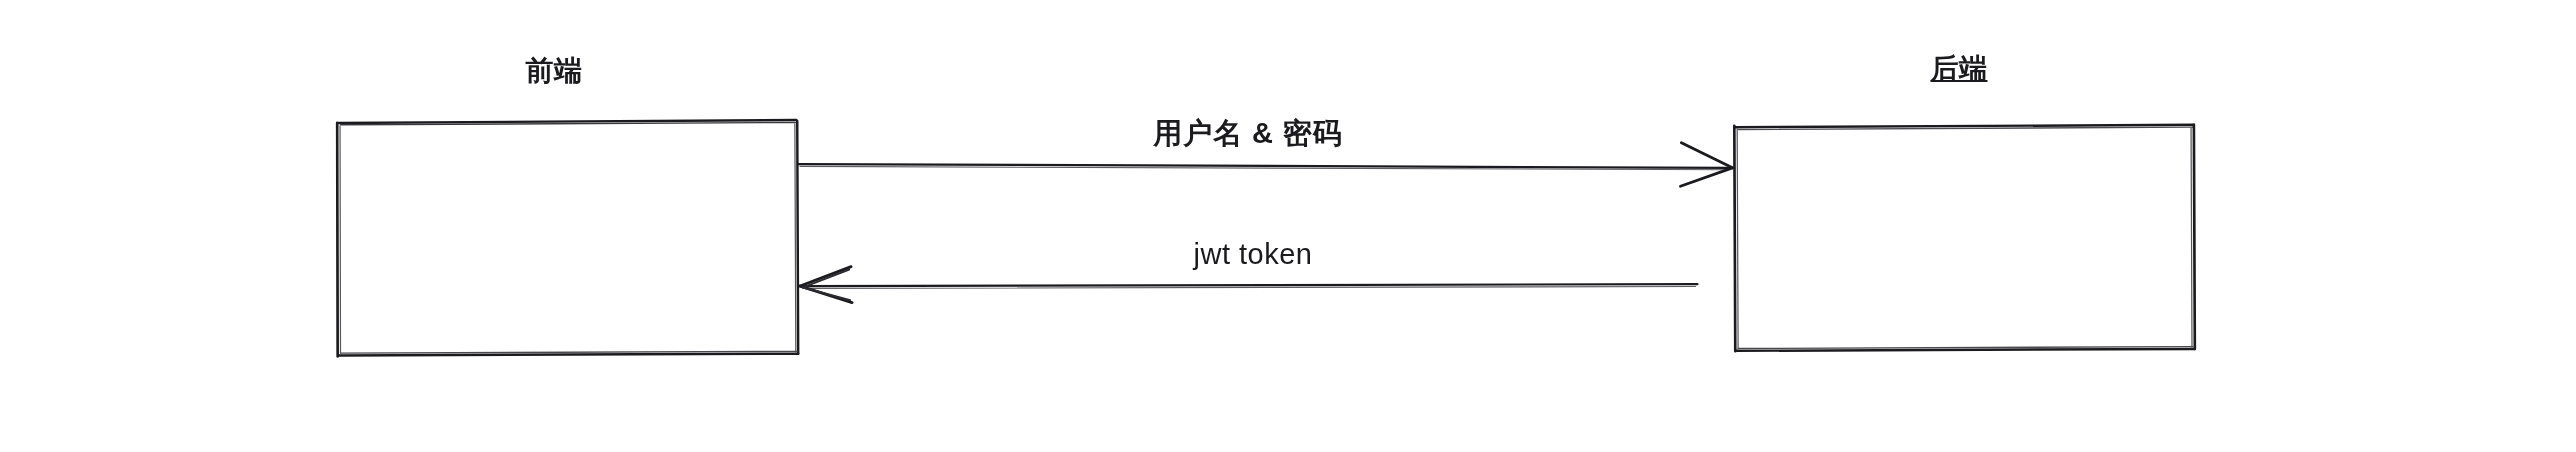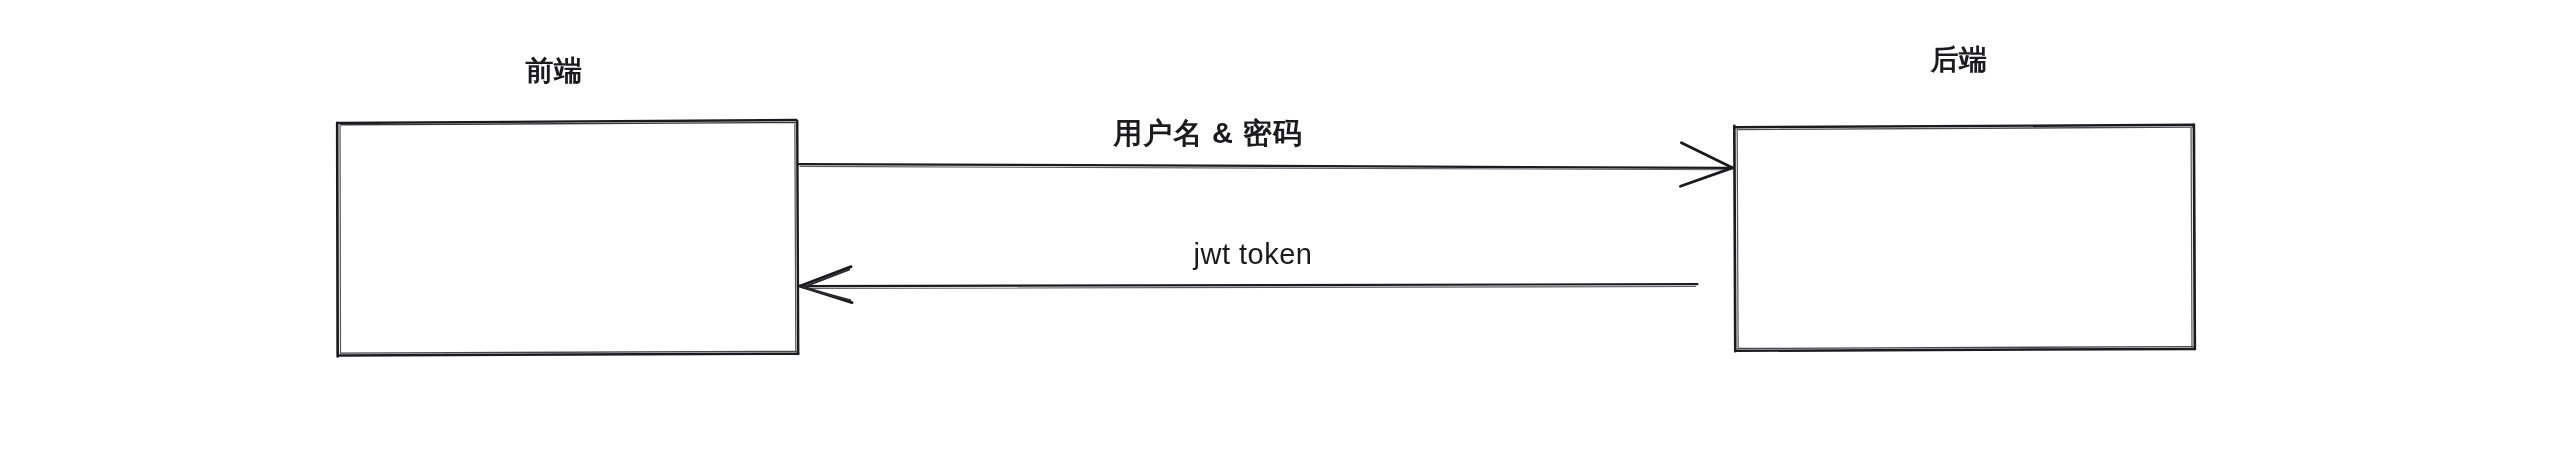--- a/index.html
+++ b/index.html
@@ -98,22 +98,22 @@
         <path d="M899 282 L845 302.5" fill="none" stroke="#1b1b1f" stroke-width="3" stroke-linecap="round"></path>
         <path d="M845 302.5 L900 320" fill="none" stroke="#1b1b1f" stroke-width="3" stroke-linecap="round"></path>
         <path d="M897 285 L848 304" fill="none" stroke="#2b2b30" stroke-width="2" stroke-linecap="round"></path>
         <path d="M848 304 L898 317.5" fill="none" stroke="#2b2b30" stroke-width="2" stroke-linecap="round"></path>
       </g>
     </g>
   </svg>
 
   <div class="label node-title" style="left:554px; top:57px;">前端</div>
 
-  <div class="label node-title" style="left:1959px; top:46px;">后端</div>
+  <div class="label node-title" style="left:1959px; top:55px;text-decoration:underline;">后端</div>
 
-  <div class="label edge-label cjk" style="left:1208px; top:119px;">用户名 &amp; 密码</div>
+  <div class="label edge-label cjk" style="left:1248px; top:119px;">用户名 &amp; 密码</div>
 
   <div class="label edge-label" style="left:1253px; top:240px;">jwt token</div>
 
   <div class="hit" style="left:337px; top:122px; width:460px; height:232px;"></div>
   <div class="hit" style="left:1737px; top:128px; width:457px; height:221px;"></div>
 </div>
 
 
 </body></html>

